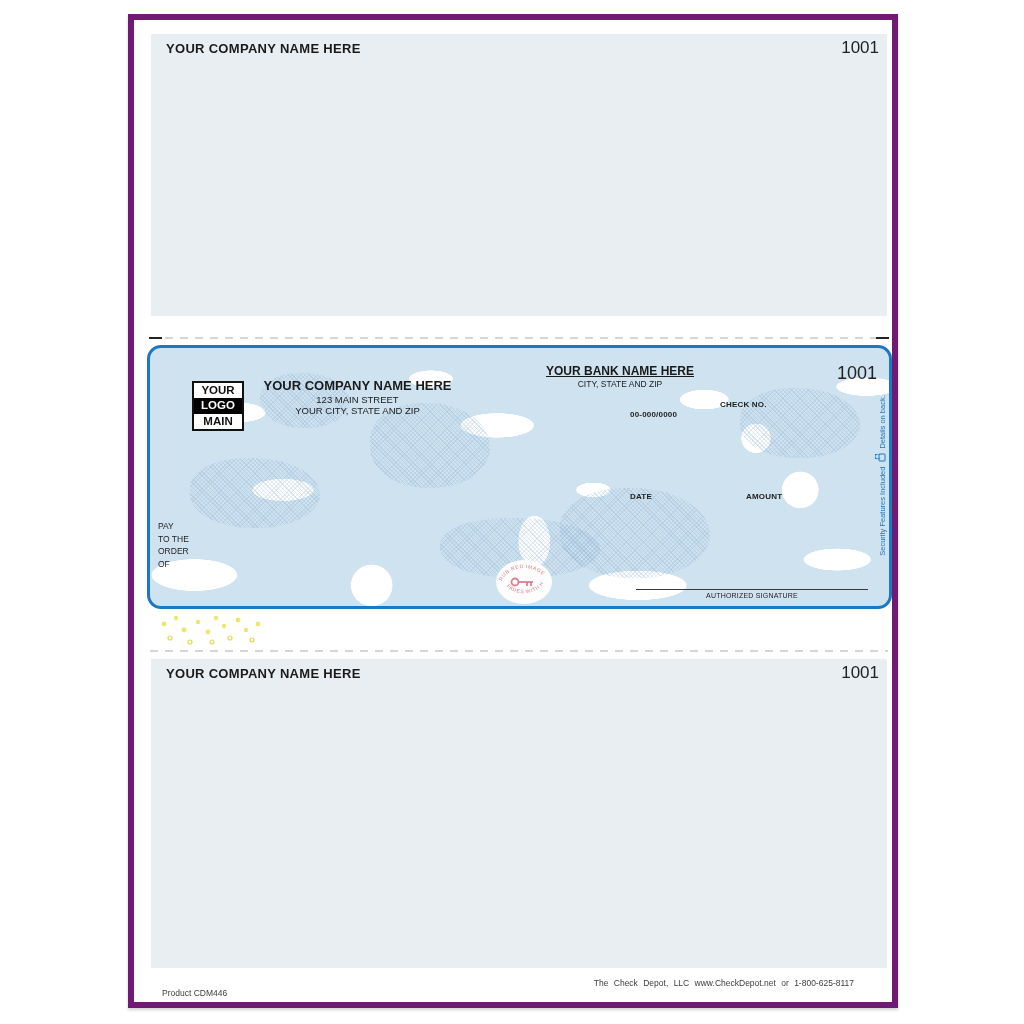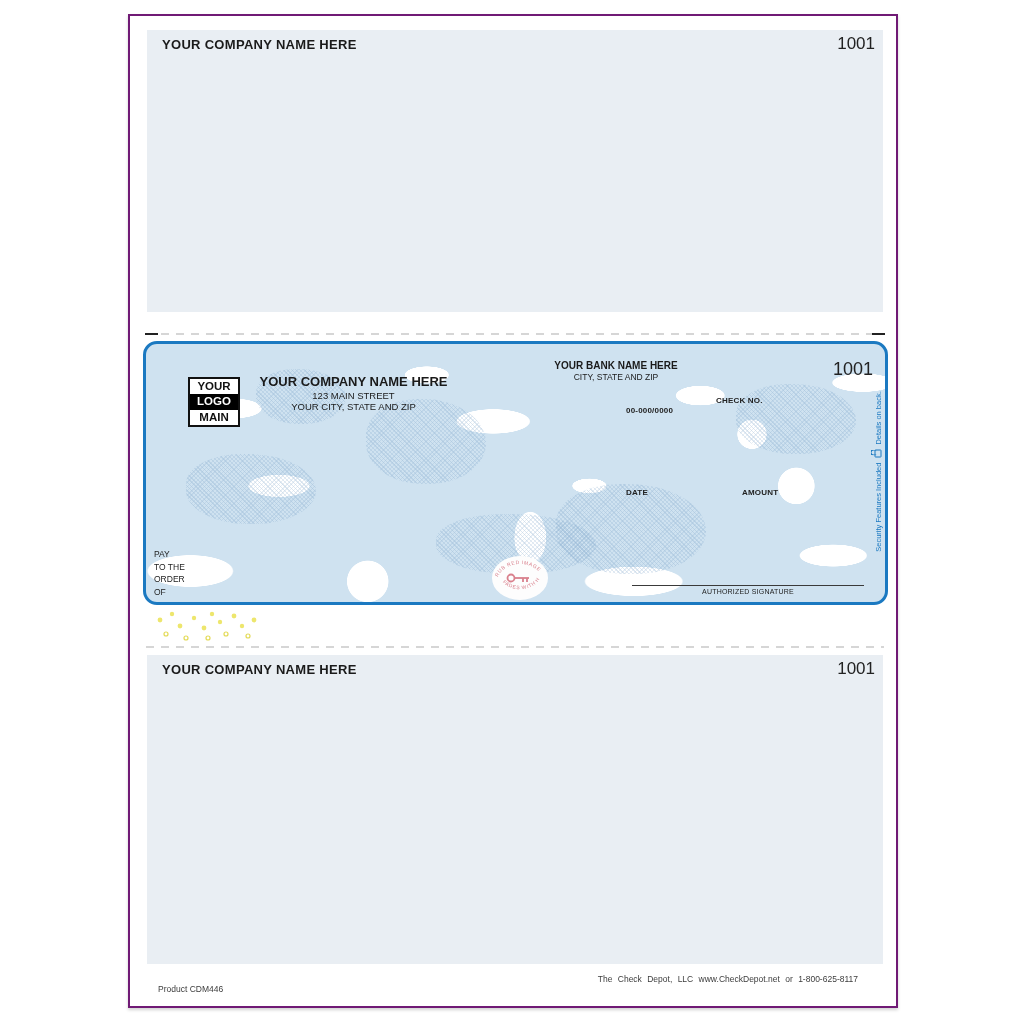--- a/index.html
+++ b/index.html
@@ -1,19 +1,19 @@
 <!DOCTYPE html>
 <html><head>
 <meta charset="utf-8">
 <style>
   * { margin:0; padding:0; box-sizing:border-box; }
   html,body { width:1024px; height:1024px; background:#ffffff; font-family:"Liberation Sans", sans-serif; }
   .page {
     position:absolute; left:128px; top:14px; width:770px; height:994px;
-    background:#ffffff; border:2px solid #701a75;
+    background:#ffffff; border:6px solid #701a75;
     box-shadow:0 2px 3px rgba(0,0,0,0.18);
   }
   .stub {
     position:absolute; left:17px; width:736px; background:#e9eef3;
   }
   .stub-top { top:14px; height:282px; }
   .stub-bottom { top:639px; height:309px; }
   .stub-company {
     position:absolute; left:15px; top:7px; font-size:13px; font-weight:bold;
     color:#1a1a1a; letter-spacing:0.3px;
@@ -61,38 +61,38 @@
       radial-gradient(ellipse 50px 15px at 97% 15%, #fff 60%, transparent 62%);
   }
   .hatch {
     position:absolute; opacity:0.5; border-radius:45% 55% 50% 50%;
     background:
       repeating-linear-gradient(45deg, rgba(130,168,203,0.55) 0 1px, transparent 1px 3px),
       repeating-linear-gradient(-45deg, rgba(130,168,203,0.4) 0 1px, transparent 1px 3px);
   }
   .check-number { position:absolute; right:12px; top:15px; font-size:18px; color:#222; }
   .bank-block { position:absolute; left:385px; top:16px; width:170px; text-align:center; color:#1a1a1a; }
-  .bank-name { font-size:10px; font-weight:bold; }
+  .bank-name { font-size:12px; font-weight:bold;text-decoration:underline; }
   .bank-city { font-size:8.5px; margin-top:1px; }
   .logo-box {
     position:absolute; left:42px; top:33px; width:52px; height:50px;
     border:2px solid #111; background:#fff; text-align:center;
     font-size:11.5px; font-weight:bold; color:#111; line-height:15.3px;
   }
   .logo-mid { background:#000; color:#fff; }
   .company-block { position:absolute; left:100px; top:30px; width:215px; text-align:center; color:#1a1a1a; }
   .company-name { font-size:13px; font-weight:bold; }
   .company-street { font-size:9.5px; margin-top:1px; }
   .company-city { font-size:9.5px; }
   .small-label { position:absolute; font-size:8px; color:#222; letter-spacing:0.2px;font-weight:bold; }
   .fraction { left:480px; top:62px;text-align:center; }
   .checkno-label { left:570px; top:52px; }
   .date-label { left:480px; top:144px; }
   .amount-label { left:596px; top:144px; }
-  .payee { position:absolute; left:8px; top:172px; font-size:8.5px; line-height:12.5px; color:#222;margin-top:32px; }
+  .payee { position:absolute; left:8px; top:172px; font-size:8.5px; line-height:12.5px; color:#222; }
   .sig-line { position:absolute; left:486px; top:241px; width:232px; border-top:1.5px solid #3a3a3a; }
   .sig-label { position:absolute; left:486px; top:244px; width:232px; text-align:center; font-size:7px; color:#222; letter-spacing:0.2px; }
   .security-vert {
     position:absolute; left:612px; top:122px; width:240px; height:11px;
     transform:rotate(-90deg); text-align:center; line-height:11px;
     font-size:7.5px; color:#1a78c0; white-space:nowrap;
   }
   .lock {
     display:inline-block; width:8px; height:7px; border:1px solid #1a78c0;
     border-radius:1px; position:relative; margin:0 5px; vertical-align:-1px;

